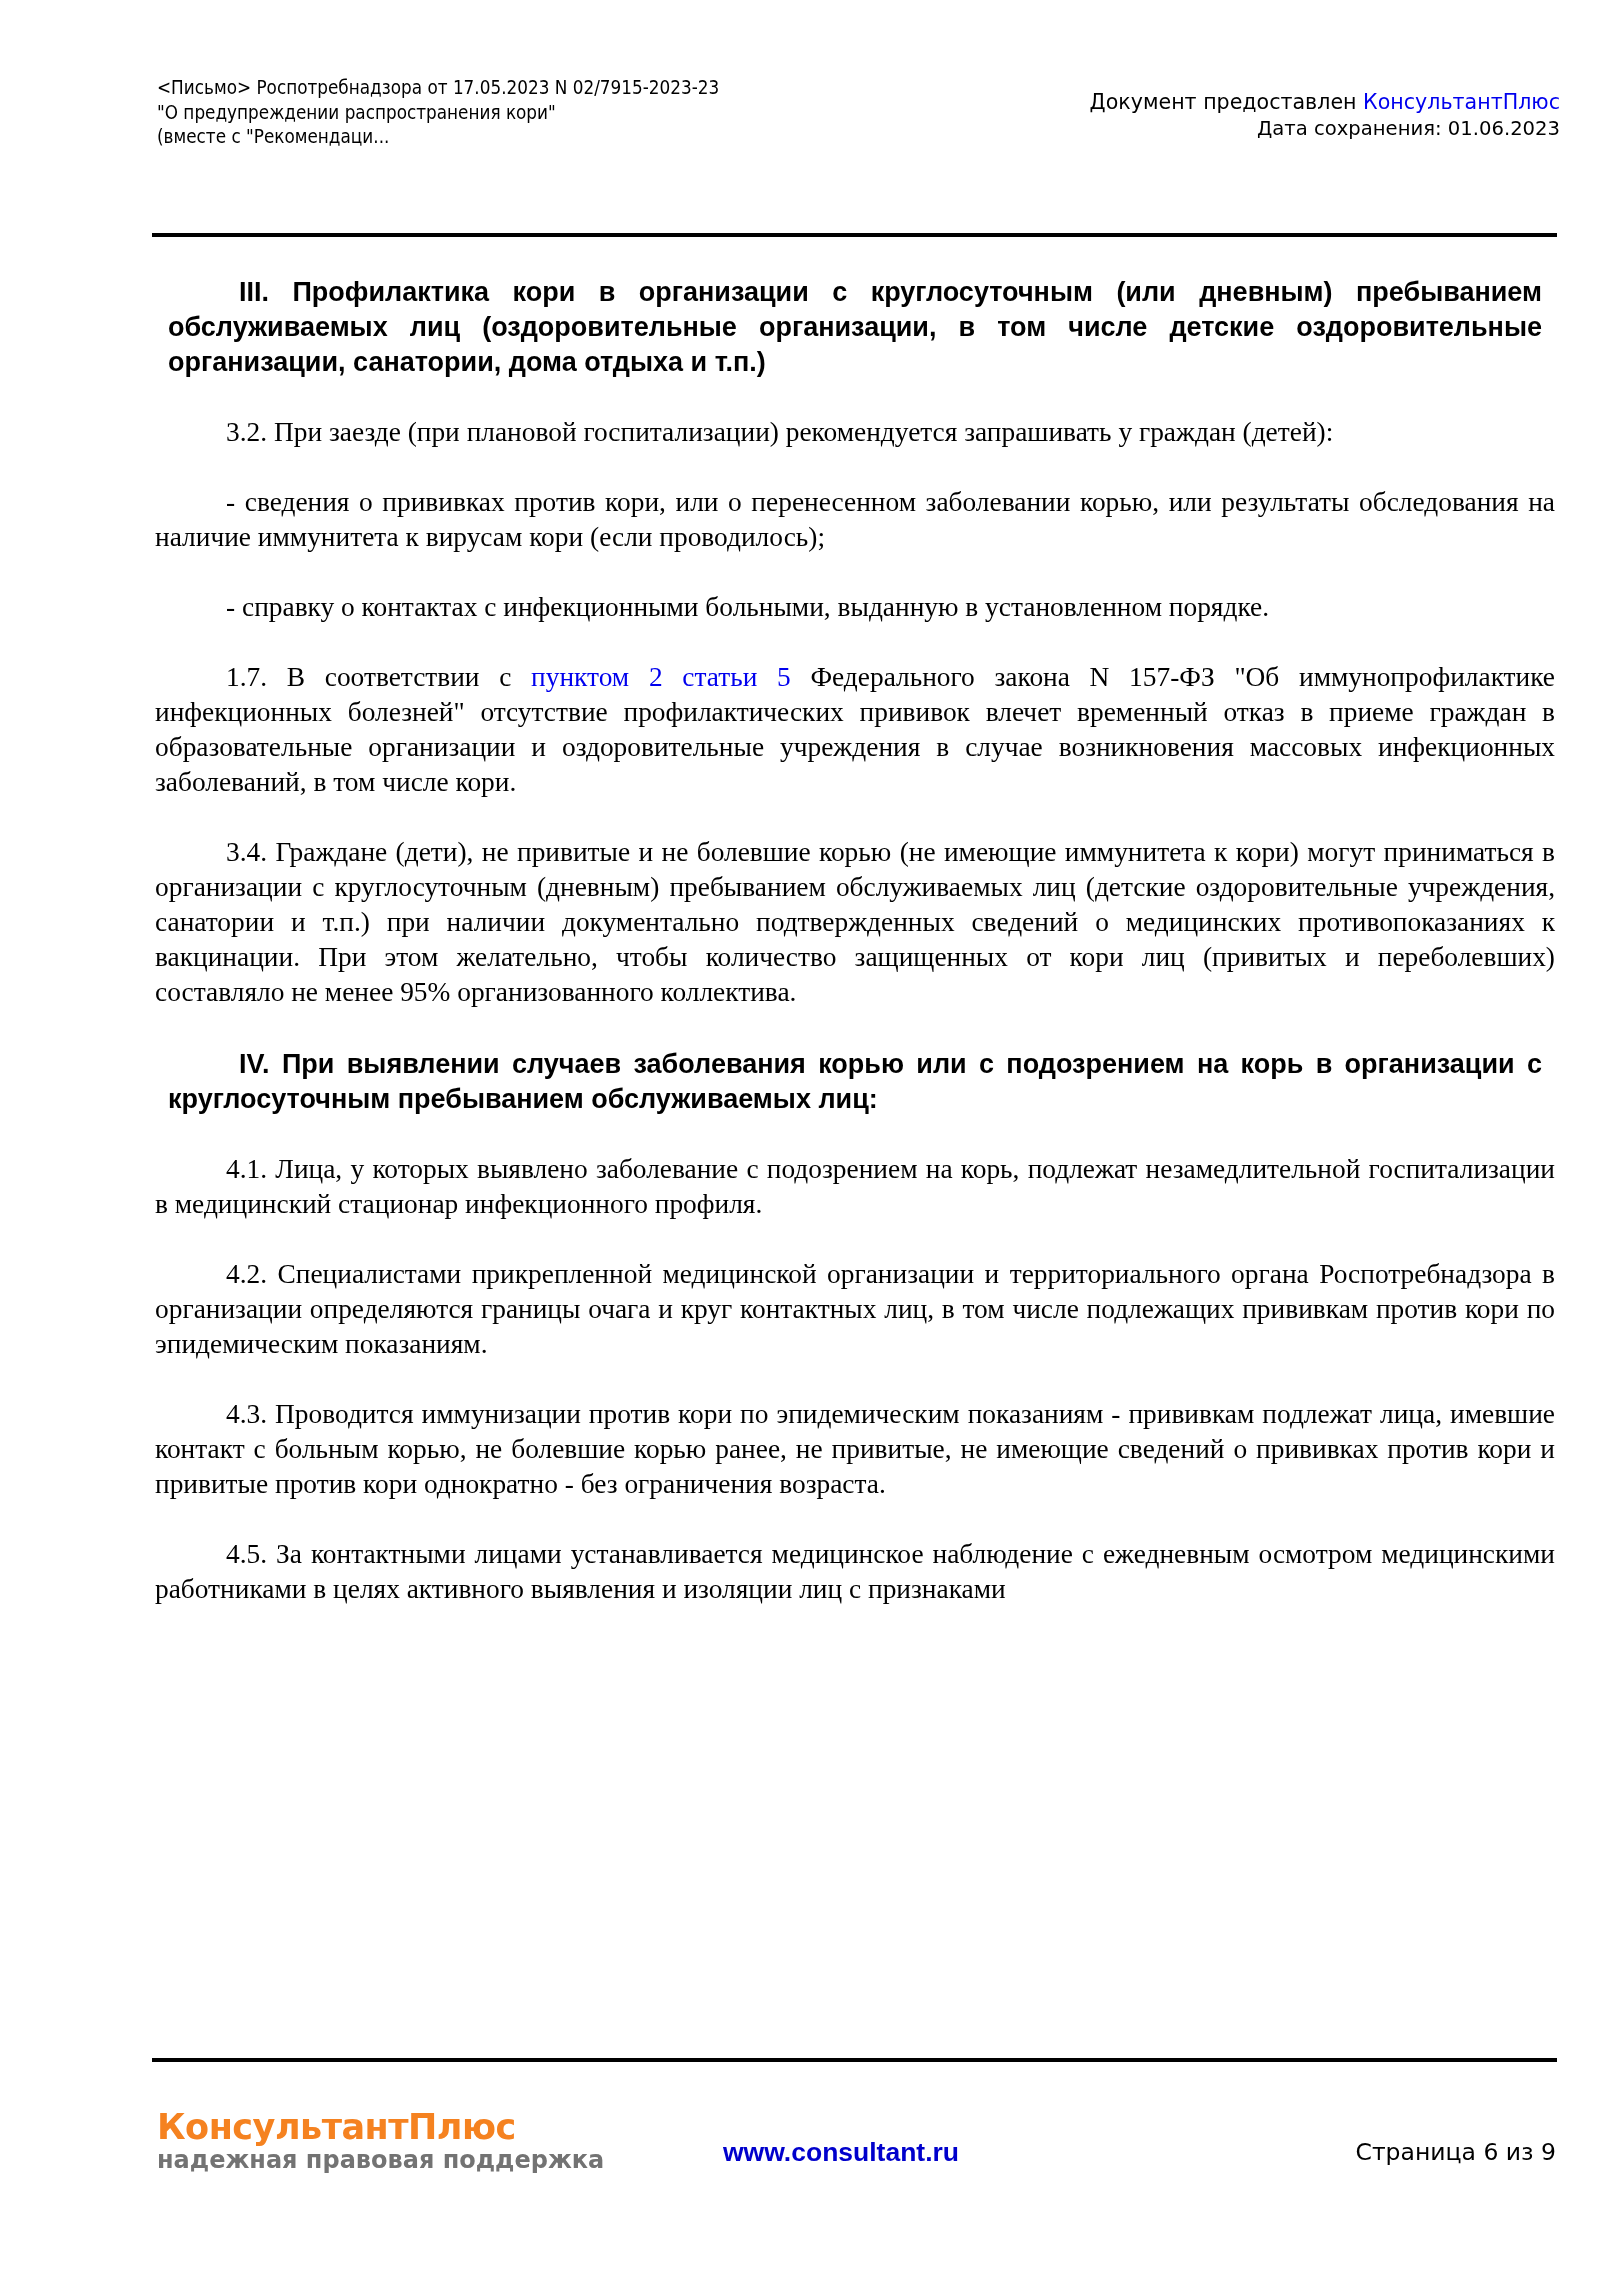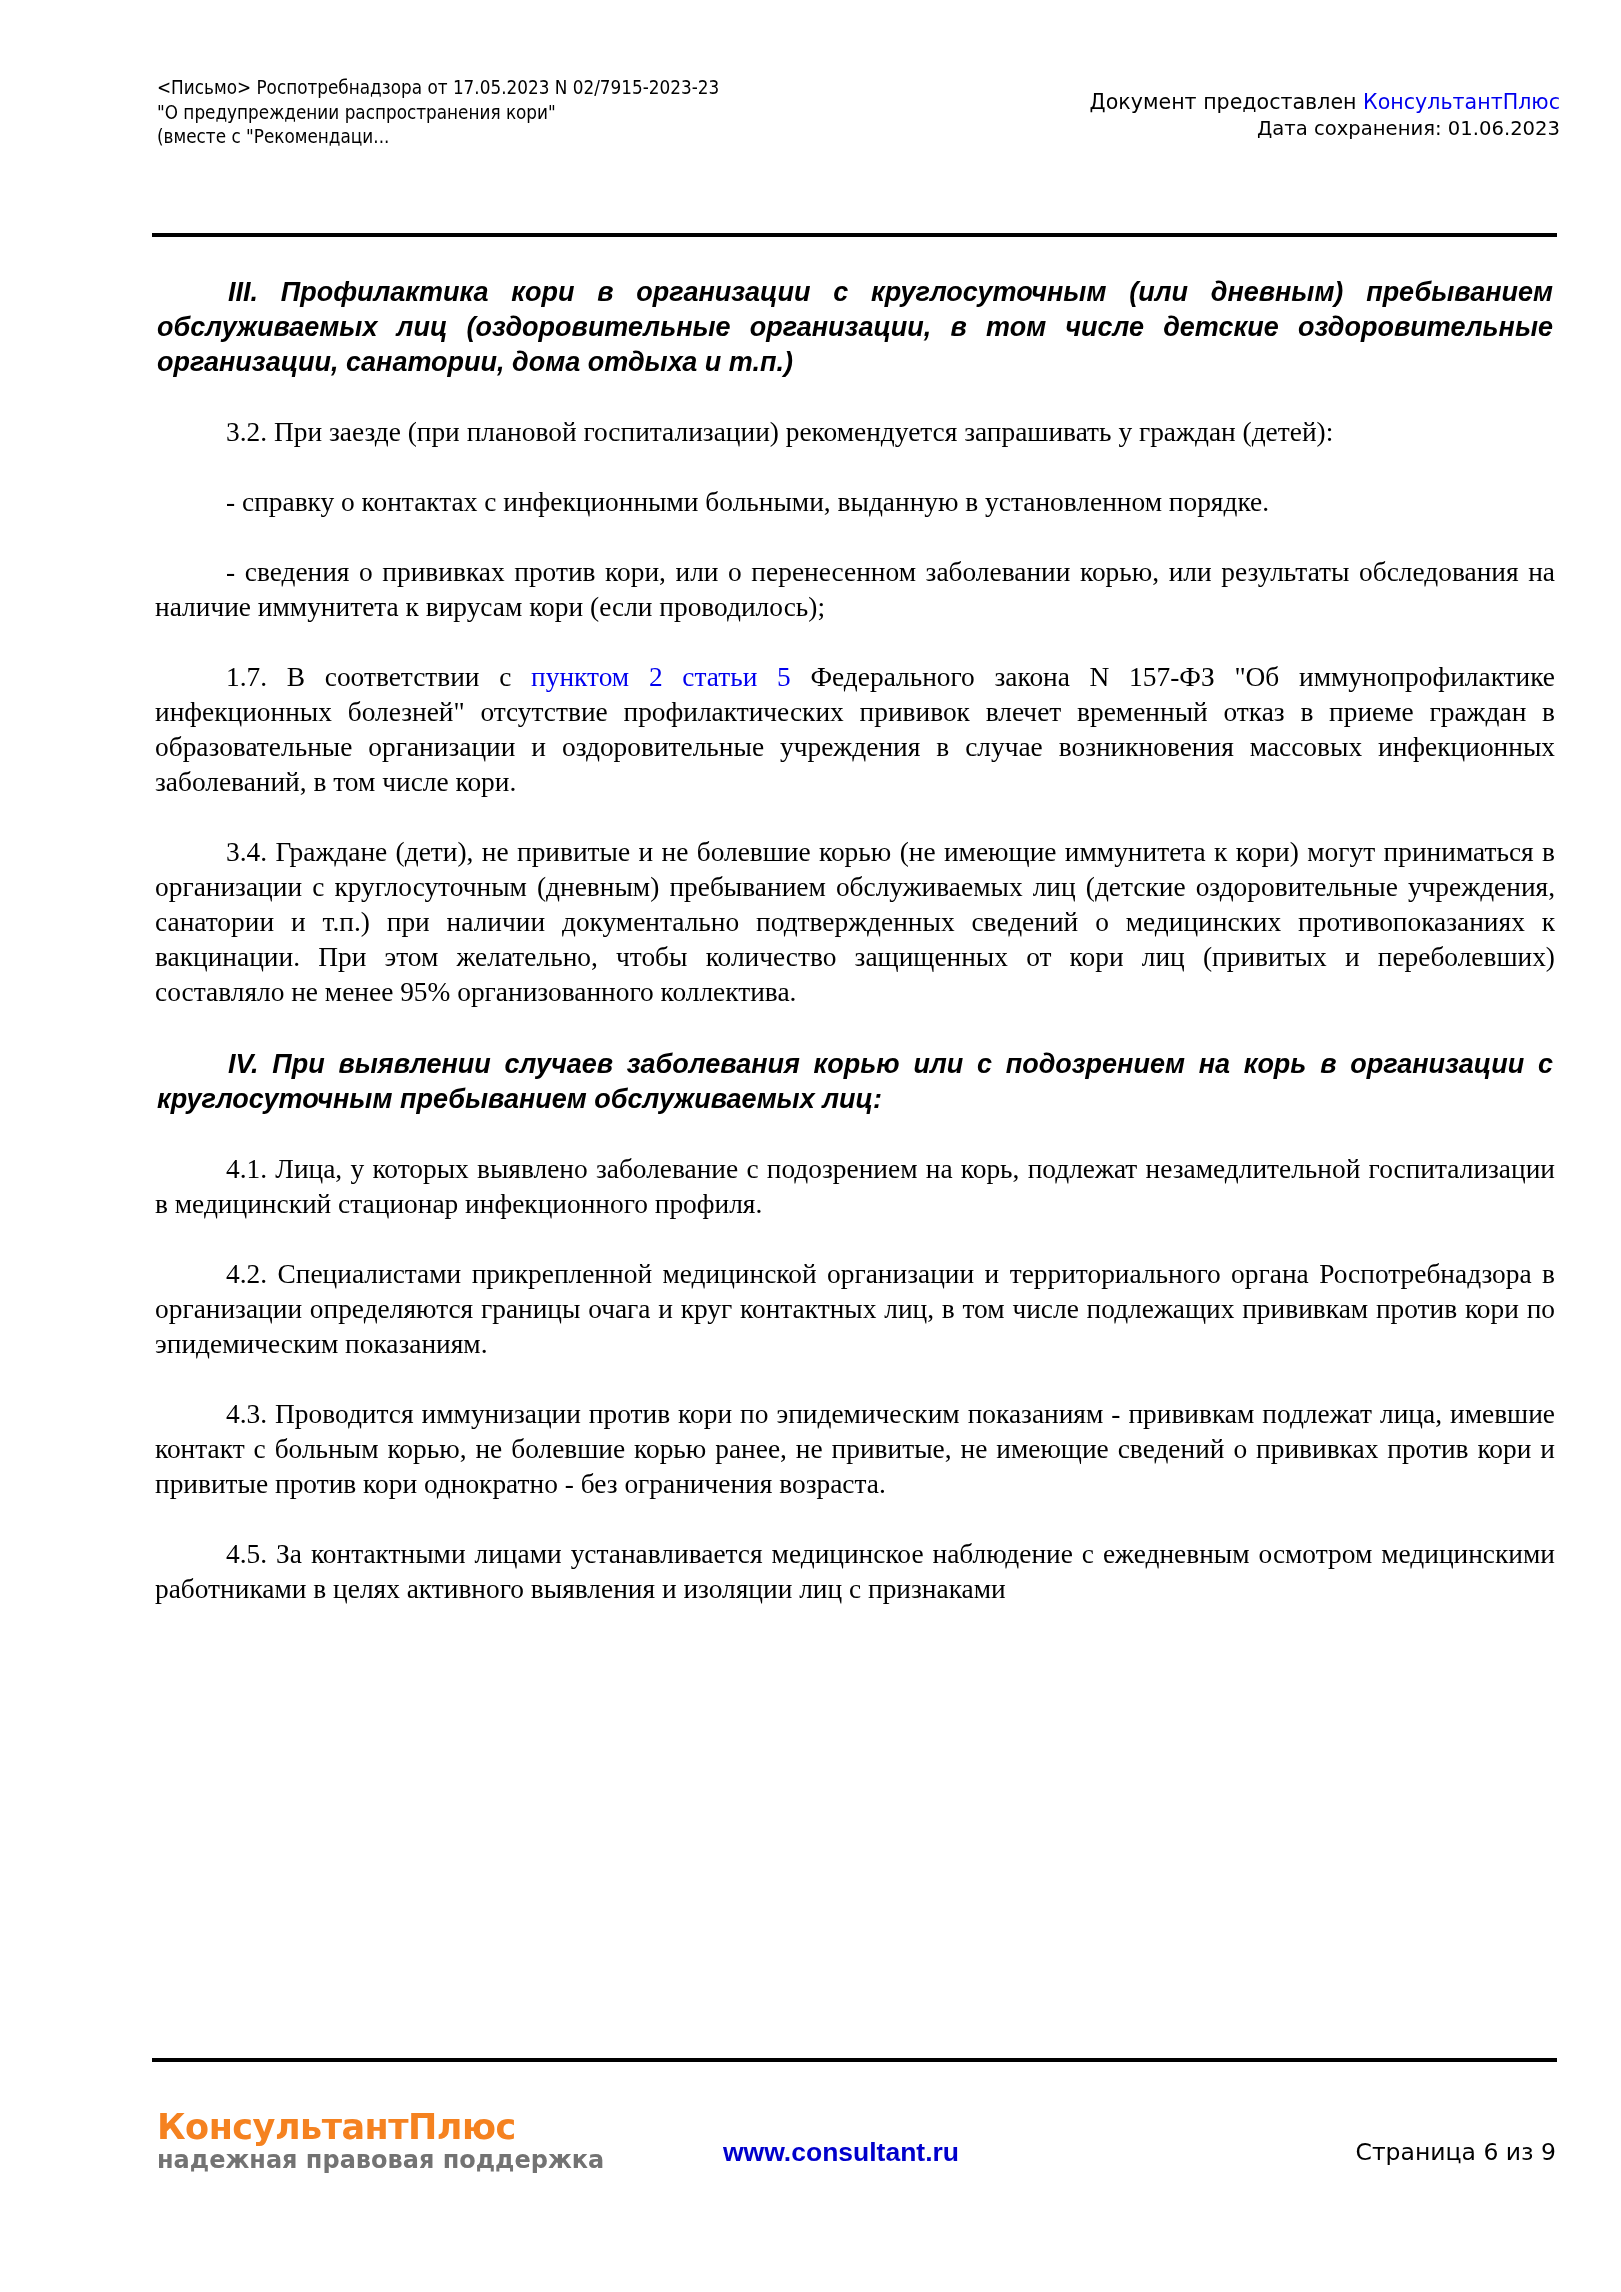--- a/index.html
+++ b/index.html
@@ -5,21 +5,21 @@
   html, body { margin: 0; padding: 0; background: #ffffff; }
   body { width: 1621px; height: 2293px; position: relative; overflow: hidden; color: #000; }
   .hdr-left { position: absolute; left: 157px; top: 76px; font-family: "DejaVu Sans", sans-serif; font-size: 19.6px; line-height: 24.5px; transform: scaleX(0.86); transform-origin: left top; }
   .hdr-right { position: absolute; right: 61px; top: 90px; text-align: right; font-family: "DejaVu Sans", sans-serif; font-size: 20.6px; line-height: 25.5px; }
   .hdr-right .l2 { font-size: 19.6px; }
   .link { color: #0000ee; text-decoration: none; cursor: pointer; }
   .rule { position: absolute; left: 152px; width: 1405px; height: 3.9px; background: #000; }
   .rule.top { top: 233px; }
   .rule.bottom { top: 2058px; }
   .body { position: absolute; left: 155px; top: 257px; width: 1400px; }
-  .h { font-family: "Liberation Sans", sans-serif; font-weight: bold; font-size: 27px; line-height: 35px; text-align: justify; text-align-last: left; text-indent: 71px; margin: 2px; font-style: italic; }
+  .h { font-family: "Liberation Sans", sans-serif; font-weight: bold; font-size: 27px; line-height: 35px; text-align: justify; text-align-last: left; text-indent: 71px; margin: 13px; }
   .h.sec3 { margin-top: 17.6px; }
   .h.sec4 { margin-top: 37px; }
   .p { font-family: "Liberation Serif", serif; font-size: 27.4px; line-height: 35px; text-align: justify; text-indent: 71px; margin: 0; }
   .gap-lg { margin-top: 35px; }
   .ftr-logo { position: absolute; left: 157px; top: 2107px; }
   .ftr-logo .brand { font-family: "DejaVu Sans", sans-serif; font-weight: bold; color: #f58220; font-size: 35px; line-height: 41px; letter-spacing: -0.5px; }
   .ftr-logo .tag { font-family: "DejaVu Sans", sans-serif; font-weight: bold; color: #737373; font-size: 24px; line-height: 25.5px; }
   .ftr-url { position: absolute; left: 723px; top: 2137px; font-family: "Liberation Sans", sans-serif; font-weight: bold; color: #0000cc; font-size: 26.5px; }
   .ftr-page { position: absolute; right: 65px; top: 2138px; font-family: "DejaVu Sans", sans-serif; font-size: 23.5px; margin-left: 36px; }
 </style>
@@ -40,23 +40,23 @@
 </div>
 
 <div class="rule top"></div>
 
 <div class="body">
   <h2 class="h sec3">III. Профилактика кори в организации с круглосуточным (или дневным) пребыванием обслуживаемых лиц (оздоровительные организации, в том числе детские оздоровительные организации, санатории, дома отдыха и т.п.)</h2>
 
 
   <p class="p gap-lg">3.2. При заезде (при плановой госпитализации) рекомендуется запрашивать у граждан (детей):</p>
 
+  <p class="p gap-lg">- сведения о прививках против кори, или о перенесенном заболевании корью, или результаты обследования на наличие иммунитета к вирусам кори (если проводилось);</p>
+
   <p class="p gap-lg">- справку о контактах с инфекционными больными, выданную в установленном порядке.</p>
-
-  <p class="p gap-lg">- сведения о прививках против кори, или о перенесенном заболевании корью, или результаты обследования на наличие иммунитета к вирусам кори (если проводилось);</p>
 
   <p class="p gap-lg"><span>1.7. В соответствии с </span><a class="link">пунктом 2 статьи 5</a><span> Федерального закона N 157-ФЗ "Об иммунопрофилактике инфекционных болезней" отсутствие профилактических прививок влечет временный отказ в приеме граждан в образовательные организации и оздоровительные учреждения в случае возникновения массовых инфекционных заболеваний, в том числе кори.</span></p>
 
   <p class="p gap-lg">3.4. Граждане (дети), не привитые и не болевшие корью (не имеющие иммунитета к кори) могут приниматься в организации с круглосуточным (дневным) пребыванием обслуживаемых лиц (детские оздоровительные учреждения, санатории и т.п.) при наличии документально подтвержденных сведений о медицинских противопоказаниях к вакцинации. При этом желательно, чтобы количество защищенных от кори лиц (привитых и переболевших) составляло не менее 95% организованного коллектива.</p>
 
   <h2 class="h sec4">IV. При выявлении случаев заболевания корью или с подозрением на корь в организации с круглосуточным пребыванием обслуживаемых лиц:</h2>
 
   <p class="p gap-lg">4.1. Лица, у которых выявлено заболевание с подозрением на корь, подлежат незамедлительной госпитализации в медицинский стационар инфекционного профиля.</p>
 
   <p class="p gap-lg">4.2. Специалистами прикрепленной медицинской организации и территориального органа Роспотребнадзора в организации определяются границы очага и круг контактных лиц, в том числе подлежащих прививкам против кори по эпидемическим показаниям.</p>

